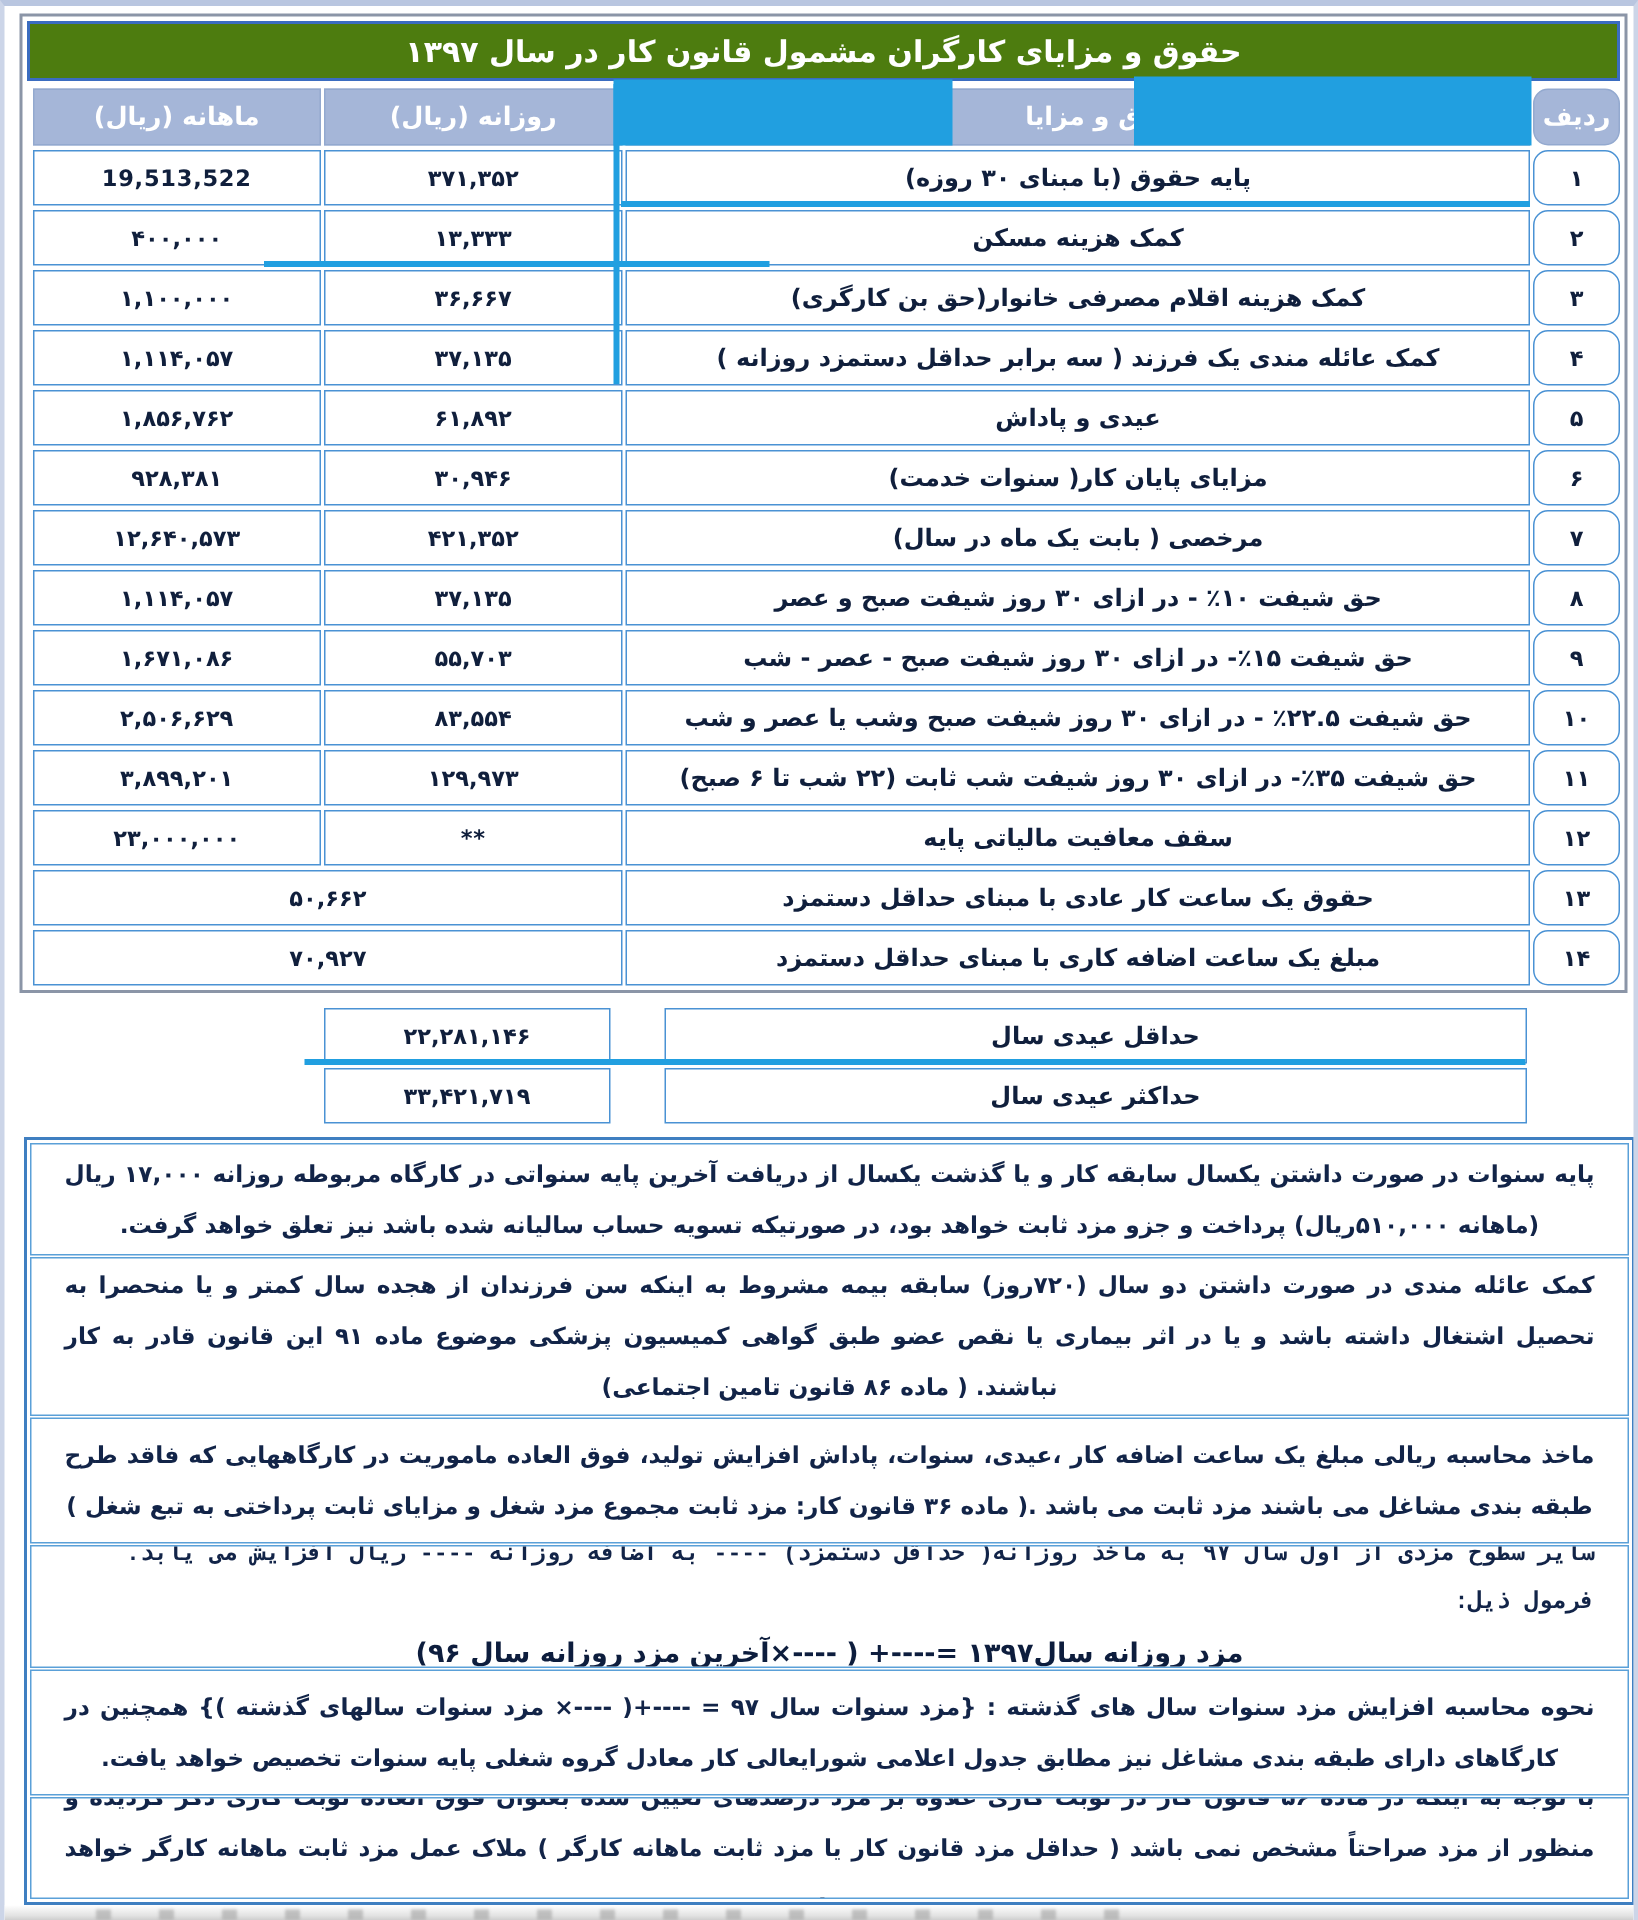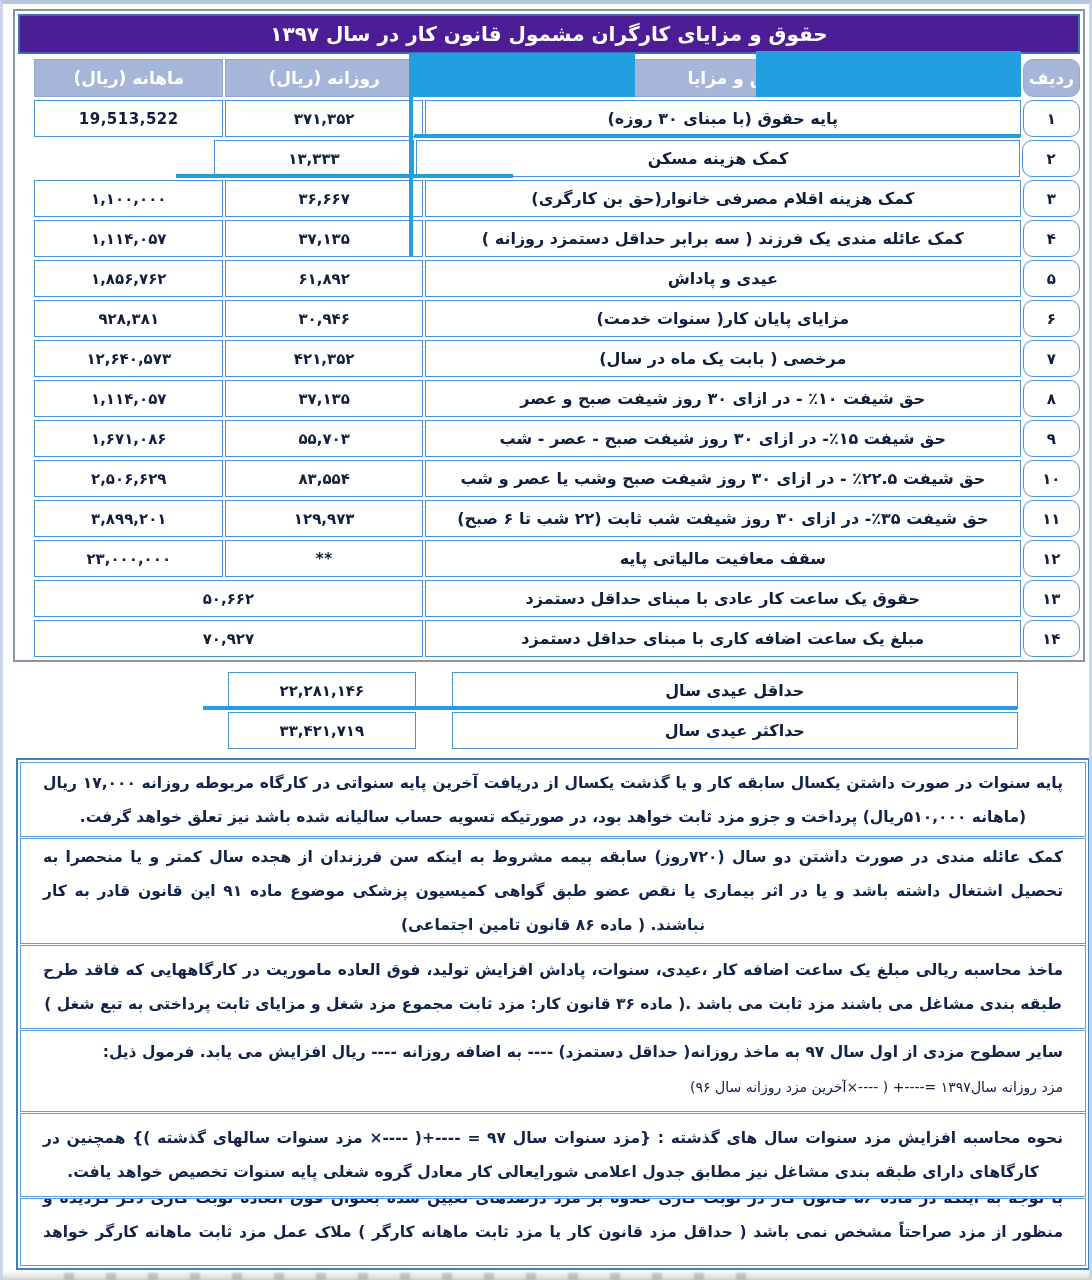--- a/index.html
+++ b/index.html
@@ -20,40 +20,40 @@
     position:absolute;left:10px;top:5px;width:1072px;
     box-sizing:border-box;
     border:2px solid #8b95a7;
     background:#fff;
     padding:3px;
   }
   .title-bar{
     box-sizing:border-box;
     height:40px;
     border:2px solid #3a6cc0;
-    background:#4c1d95;
+    background:#4d7c0f;
     color:#ffffff;
     font-weight:bold;
     font-size:20px;
     display:flex;align-items:center;justify-content:center;
     margin-bottom:5px;
   }
   .t-row{display:flex;direction:rtl;margin-bottom:3px;}
   .t-row:last-child{margin-bottom:0;}
   .cell{
     box-sizing:border-box;
     display:flex;align-items:center;justify-content:center;
     height:37px;
     border:1.5px solid #4a92d4;
     background:#ffffff;
     color:#101f3c;
     font-weight:bold;
     margin-left:2px;
   }
-  .cell:last-child{margin-left:16px;}
+  .cell:last-child{margin-left:4px;}
   .c-no{width:58px;font-size:15px;border-radius:10px;}
   .c-item{width:604px;font-size:16px;}
   .c-daily{width:200px;font-size:15px;letter-spacing:.5px;}
   .c-monthly{width:192px;font-size:15px;letter-spacing:.5px;}
   .c-merged{width:394px;font-size:15px;letter-spacing:.5px;}
   .hdr .cell{
     background:#a5b6d8;
     border:1px solid #93a9cf;
     color:#ffffff;
     font-size:17px;
@@ -88,25 +88,25 @@
   .note-section:nth-child(3){height:84px;}
   .note-section:nth-child(4){height:82px;}
   .note-section:nth-child(5){height:84px;}
   .note-section:nth-child(6){height:68px;margin-bottom:0;}
   .note-text{
     margin:0;width:100%;
     font-size:15.5px;font-weight:bold;
     line-height:34px;
     text-align:justify;text-align-last:center;
   }
-  .note-section:nth-child(4) .note-text{text-align:left;text-align-last:right;line-height:32px;}
+  .note-section:nth-child(4) .note-text{text-align:right;text-align-last:right;line-height:32px;font-family:Liberation Mono, monospace;}
   .note-formula{
     width:100%;
-    font-size:14px;font-weight:normal;
-    text-align:right;
+    font-size:18px;font-weight:bold;
+    text-align:center;
     line-height:38px;
     color:#0d1d3d;
   }
   
   .ann{position:absolute;background:#219fe0;z-index:6;}
   .ann-redact-left {left:406px;top:49px;width:226px;height:44px;}
   .ann-redact-right{left:753px;top:47px;width:265px;height:46px;}
   .ann-vline{left:406px;top:52px;width:4px;height:200px;}
   .ann-hline-row1{left:411px;top:130px;width:606px;height:3.5px;}
   .ann-hline-row2{left:173px;top:170px;width:337px;height:3.5px;}
@@ -149,20 +149,21 @@
         <div class="t-row">
           <div class="cell c-no">۱</div>
           <div class="cell c-item">پایه حقوق (با مبنای ۳۰ روزه)</div>
           <div class="cell c-daily">۳۷۱,۳۵۲</div>
           <div class="cell c-monthly">19,513,522</div>
         </div>
         <div class="t-row">
           <div class="cell c-no">۲</div>
           <div class="cell c-item">کمک هزینه مسکن</div>
           <div class="cell c-daily">۱۳,۳۳۳</div>
+          <div class="cell c-monthly">۴۰۰,۰۰۰</div>
         </div>
         <div class="t-row">
           <div class="cell c-no">۳</div>
           <div class="cell c-item">کمک هزینه اقلام مصرفی خانوار(حق بن کارگری)</div>
           <div class="cell c-daily">۳۶,۶۶۷</div>
           <div class="cell c-monthly">۱,۱۰۰,۰۰۰</div>
         </div>
         <div class="t-row">
           <div class="cell c-no">۴</div>
           <div class="cell c-item">کمک عائله مندی یک فرزند ( سه برابر حداقل دستمزد روزانه )</div>

